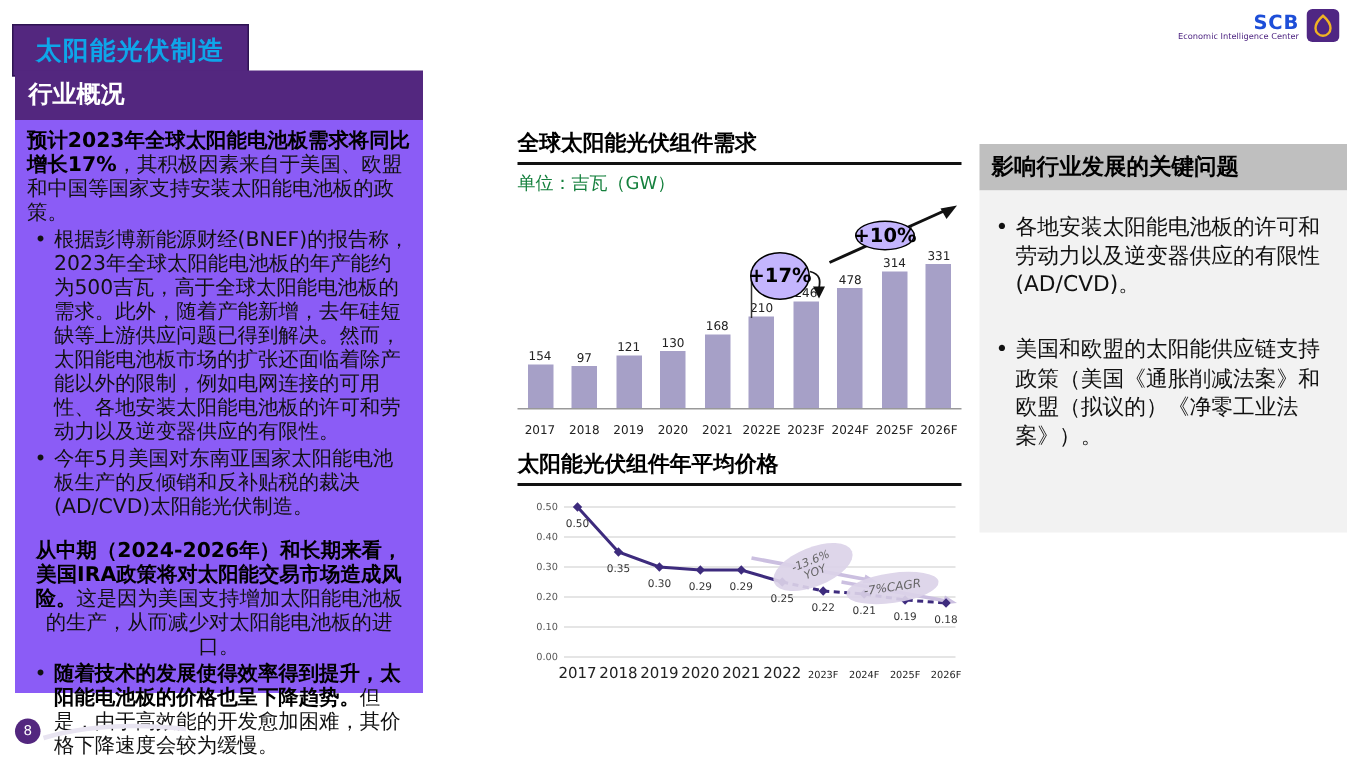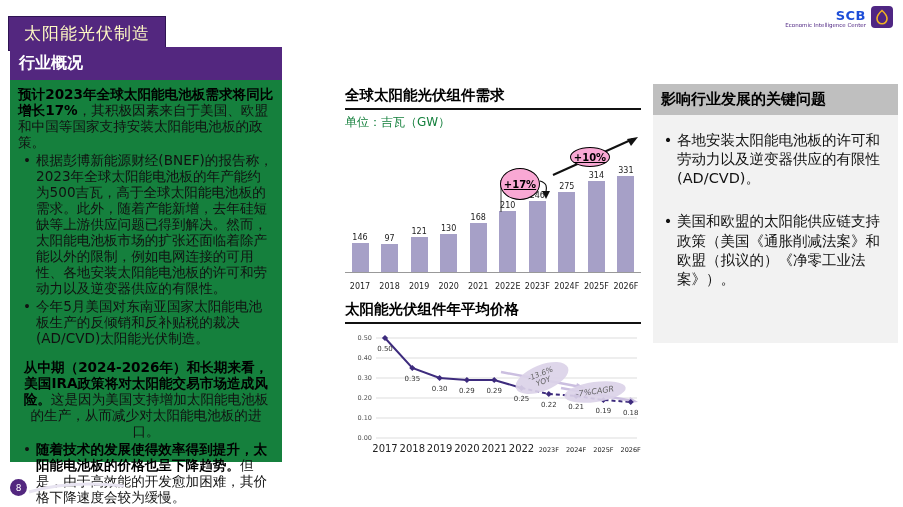--- a/index.html
+++ b/index.html
@@ -1,31 +1,31 @@
 <!DOCTYPE html>
 <html><head>
 <meta charset="utf-8">
 <style>
   * { box-sizing: border-box; margin: 0; padding: 0; }
   html,body { background:#fff; }
   body { font-family:"DejaVu Sans","Liberation Sans",sans-serif; }
   .slide { position:relative; width:903px; height:507px; background:#fff; overflow:hidden; }
 
   
-  .slide-title { position:absolute; left:8px; top:16px; background:#53277F; color:#fef9c3;
-    font-size:17px; font-weight:normal; padding:5px 15px; border:1px solid #2E1452; letter-spacing:1px;text-align:center; }
+  .slide-title { position:absolute; left:8px; top:16px; background:#53277F; color:#0ea5e9;
+    font-size:17px; font-weight:bold; padding:5px 15px; border:1px solid #2E1452; letter-spacing:1px;text-align:center; }
   .logo { position:absolute; top:6px; right:10px; display:flex; align-items:center; gap:5px; }
   .logo-text { text-align:right; line-height:1.05; }
   .logo-brand { font-weight:bold; font-size:13px; color:#1d4ed8; letter-spacing:.5px; }
   .logo-tagline { font-size:5.5px; color:#4F2683; }
 
   
   .left-panel { position:absolute; left:10px; top:47px; width:272px; }
   .left-header { background:#53277F; color:#fff; font-weight:bold; font-size:16px; padding:6px 9px; }
-  .left-body { background:#15803d; padding:6px 8px 10px 8px; height:382px; font-size:13.6px;
+  .left-body { background:#8b5cf6; padding:6px 8px 10px 8px; height:382px; font-size:13.6px;
     line-height:1.18; color:#111; }
   .left-body b { color:#000; }
   .blist { list-style:none; margin:2px 0 0 0; }
   .blist li { display:flex; margin-bottom:2px; }
   .blist .marker { width:18px; flex:0 0 18px; text-align:center; }
   .blist .btext { flex:1; }
   .mid-para { margin-top:12px;text-align:center; }
 
   
   .chart-block { position:absolute; left:345px; width:296px; }
@@ -38,36 +38,36 @@
   .bar-plot { position:relative; height:160px; margin-top:4px; }
   .bars { position:absolute; left:0; right:0; bottom:22px; height:130px; display:flex;
     align-items:flex-end; justify-content:space-between; padding:0 2px; border-bottom:1px solid #999; }
   .bar-col { width:26px; display:flex; flex-direction:column; align-items:center; }
   .bar-val { font-size:8px; color:#222; margin-bottom:1px; }
   .bar { width:17px; }
   .bar-xlabels { position:absolute; left:0; right:0; bottom:4px; display:flex;
     justify-content:space-between; padding:0 2px; }
   .bar-x { width:26px; text-align:center; font-size:8px; color:#222; }
   .bar-anno-svg { position:absolute; inset:0; z-index:3; pointer-events:none; }
-  .anno-ellipse { position:absolute; z-index:4; background:#f9a8d4; border:1px solid #000;
+  .anno-ellipse { position:absolute; z-index:4; background:#c4b5fd; border:1px solid #000;
     border-radius:50%; display:flex; align-items:center; justify-content:center;
-    font-size:10px; font-weight:bold; color:#000;text-decoration:underline; }
+    font-size:13px; font-weight:bold; color:#000; }
   .anno-17 { left:155px; top:33px; width:40px; height:32px; }
   .anno-10 { left:225px; top:12px; width:40px; height:20px; }
 
   .line-plot { position:relative; margin-top:4px; height:132px; }
   .line-plot svg { position:absolute; inset:0; }
   .soft-ellipse { position:absolute; z-index:4; background:#DCD3E9; opacity:.92; border-radius:50%;
     color:#595959; font-style:italic; display:flex; flex-direction:column; align-items:center;
     justify-content:center; line-height:1.1; }
   .anno-yoy { left:169px; top:37px; width:56px; height:26px; font-size:7.5px; transform:rotate(-22deg); }
   .anno-cagr { left:219px; top:54px; width:62px; height:20px; font-size:8px; transform:rotate(-8deg); }
 
   
-  .right-panel { position:absolute; left:653px; top:84px; width:245px; }
+  .right-panel { position:absolute; left:653px; top:96px; width:245px; }
   .right-header { background:#BFBFBF; color:#000; font-weight:bold; font-size:15px; padding:6px 8px; }
   .right-body { background:#F2F2F2; padding:14px 10px 24px 6px; min-height:228px; font-size:14.5px;
     line-height:1.32; color:#111; }
   .right-body li { margin-bottom:24px; }
 
   
   .page-circle { position:absolute; left:10px; top:479px; width:17px; height:17px; background:#53277F;
     border-radius:50%; color:#fff; font-size:9px; display:flex; align-items:center; justify-content:center; }
   .swoosh { position:absolute; left:24px; top:470px; pointer-events:none; }
 </style>
@@ -122,21 +122,21 @@
         <path d="M156,77 L156,45" stroke="#333" stroke-width="1" fill="none"></path>
         <path d="M195,46 C202,48 202,52 201,57" stroke="#111" stroke-width="1.2" fill="none"></path>
         <polygon points="201,64 197,56 205,56" fill="#111"></polygon>
         <line x1="208" y1="40" x2="288" y2="4" stroke="#111" stroke-width="2"></line>
         <polygon points="293,2 282,4 286,11" fill="#111"></polygon>
       </svg>
       <div class="anno-ellipse anno-17">+17%</div>
       <div class="anno-ellipse anno-10">+10%</div>
       <div class="bars">
           <div class="bar-col">
-            <div class="bar-val">146</div>
+            <div class="bar-val">154</div>
             <div class="bar" style="height: 29.29px; background: rgb(166, 160, 199);"></div>
           </div>
           <div class="bar-col">
             <div class="bar-val">97</div>
             <div class="bar" style="height: 28.13px; background: rgb(166, 160, 199);"></div>
           </div>
           <div class="bar-col">
             <div class="bar-val">121</div>
             <div class="bar" style="height: 35.09px; background: rgb(166, 160, 199);"></div>
           </div>
@@ -150,21 +150,21 @@
           </div>
           <div class="bar-col">
             <div class="bar-val">210</div>
             <div class="bar" style="height: 60.9px; background: rgb(166, 160, 199);"></div>
           </div>
           <div class="bar-col">
             <div class="bar-val">246</div>
             <div class="bar" style="height: 71.34px; background: rgb(166, 160, 199);"></div>
           </div>
           <div class="bar-col">
-            <div class="bar-val">275</div>
+            <div class="bar-val">478</div>
             <div class="bar" style="height: 79.75px; background: rgb(166, 160, 199);"></div>
           </div>
           <div class="bar-col">
             <div class="bar-val">314</div>
             <div class="bar" style="height: 91.06px; background: rgb(166, 160, 199);"></div>
           </div>
           <div class="bar-col">
             <div class="bar-val">331</div>
             <div class="bar" style="height: 95.99px; background: rgb(166, 160, 199);"></div>
           </div>

